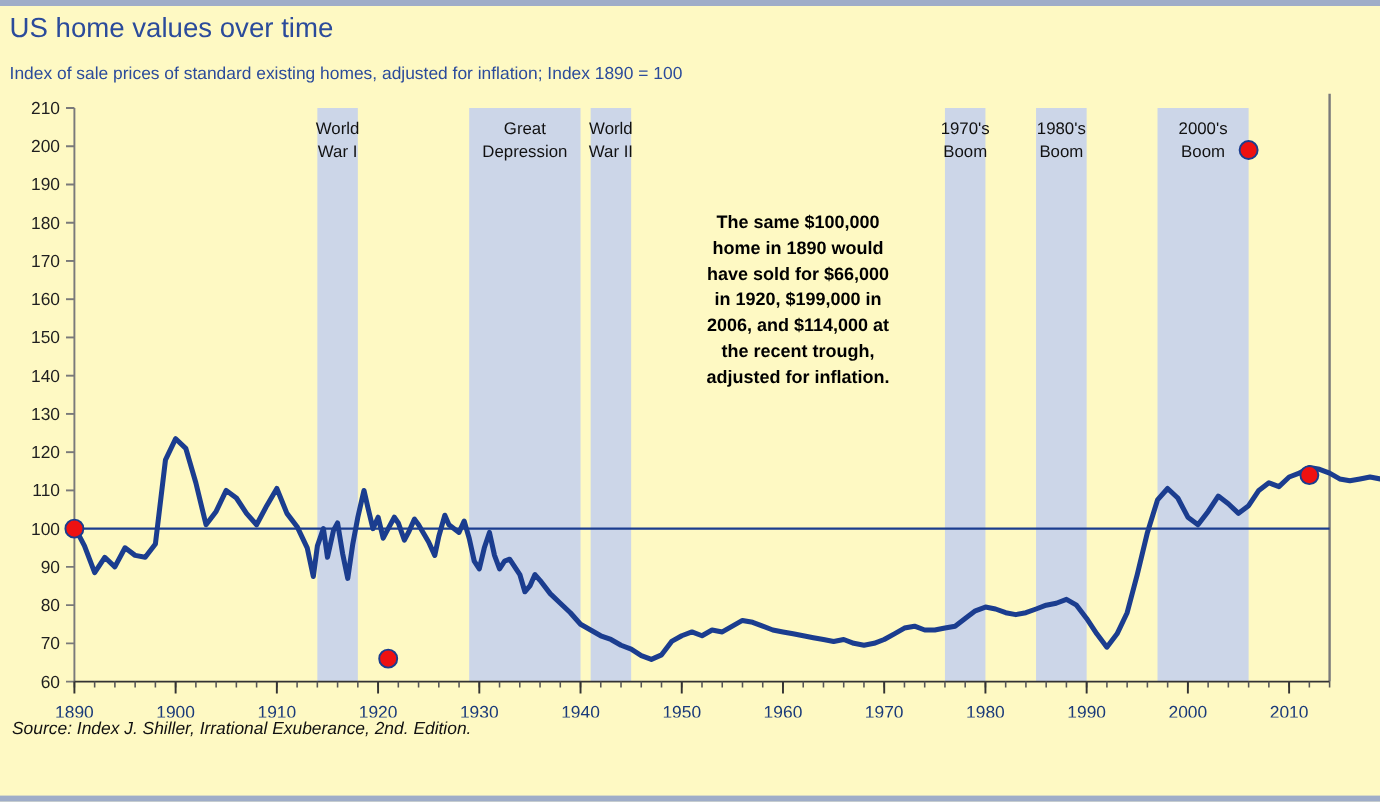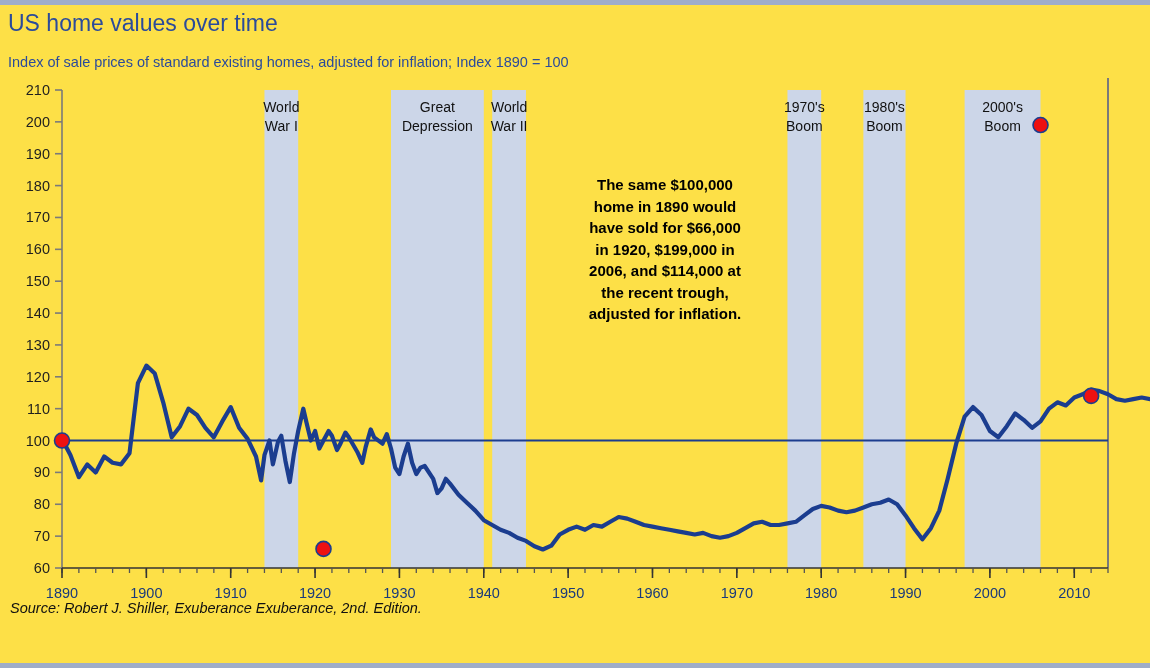--- a/index.html
+++ b/index.html
@@ -1,18 +1,18 @@
 <!DOCTYPE html>
 <html><head>
 <meta charset="utf-8">
 <style>
   html,body{margin:0;padding:0;background:#ffffff;}
   body{width:1150px;height:668px;overflow:hidden;
        font-family:"Liberation Sans",sans-serif;color:#000;}
-  #page{position:relative;width:1150px;height:668px;background:#fde047;box-sizing:border-box;}
+  #page{position:relative;width:1150px;height:668px;background:#fef9c3;box-sizing:border-box;}
 
   
   .rule-top{position:absolute;left:0;top:0;width:1150px;height:5px;background:#9fadc8;}
   .rule-bottom{position:absolute;left:0;bottom:0;width:1150px;height:5px;background:#9fadc8;}
 
   .header{position:absolute;left:8px;top:10px;width:1120px;}
   .title{font-size:23px;color:#2b4b9b;letter-spacing:0px;line-height:26px;white-space:nowrap;}
   .subtitle{font-size:14.5px;color:#2b4b9b;line-height:20px;margin-top:16px;white-space:nowrap;}
 
   .chartwrap{position:absolute;left:0;top:78px;width:1150px;height:520px;}
@@ -203,16 +203,16 @@
         <text x="665" y="112" class="annot">The same $100,000</text>
         <text x="665" y="133.5" class="annot">home in 1890 would</text>
         <text x="665" y="155" class="annot">have sold for $66,000</text>
         <text x="665" y="176.5" class="annot">in 1920, $199,000 in</text>
         <text x="665" y="198" class="annot">2006, and $114,000 at</text>
         <text x="665" y="219.5" class="annot">the recent trough,</text>
         <text x="665" y="241" class="annot">adjusted for inflation.</text>
       </svg>
   </div>
 
-  <div class="source">Source: Robert J. Shiller, Exuberance Exuberance, 2nd. Edition.</div>
+  <div class="source">Source: Index J. Shiller, Irrational Exuberance, 2nd. Edition.</div>
 
   <div class="rule-bottom"></div>
 </div>
 
 </body></html>

